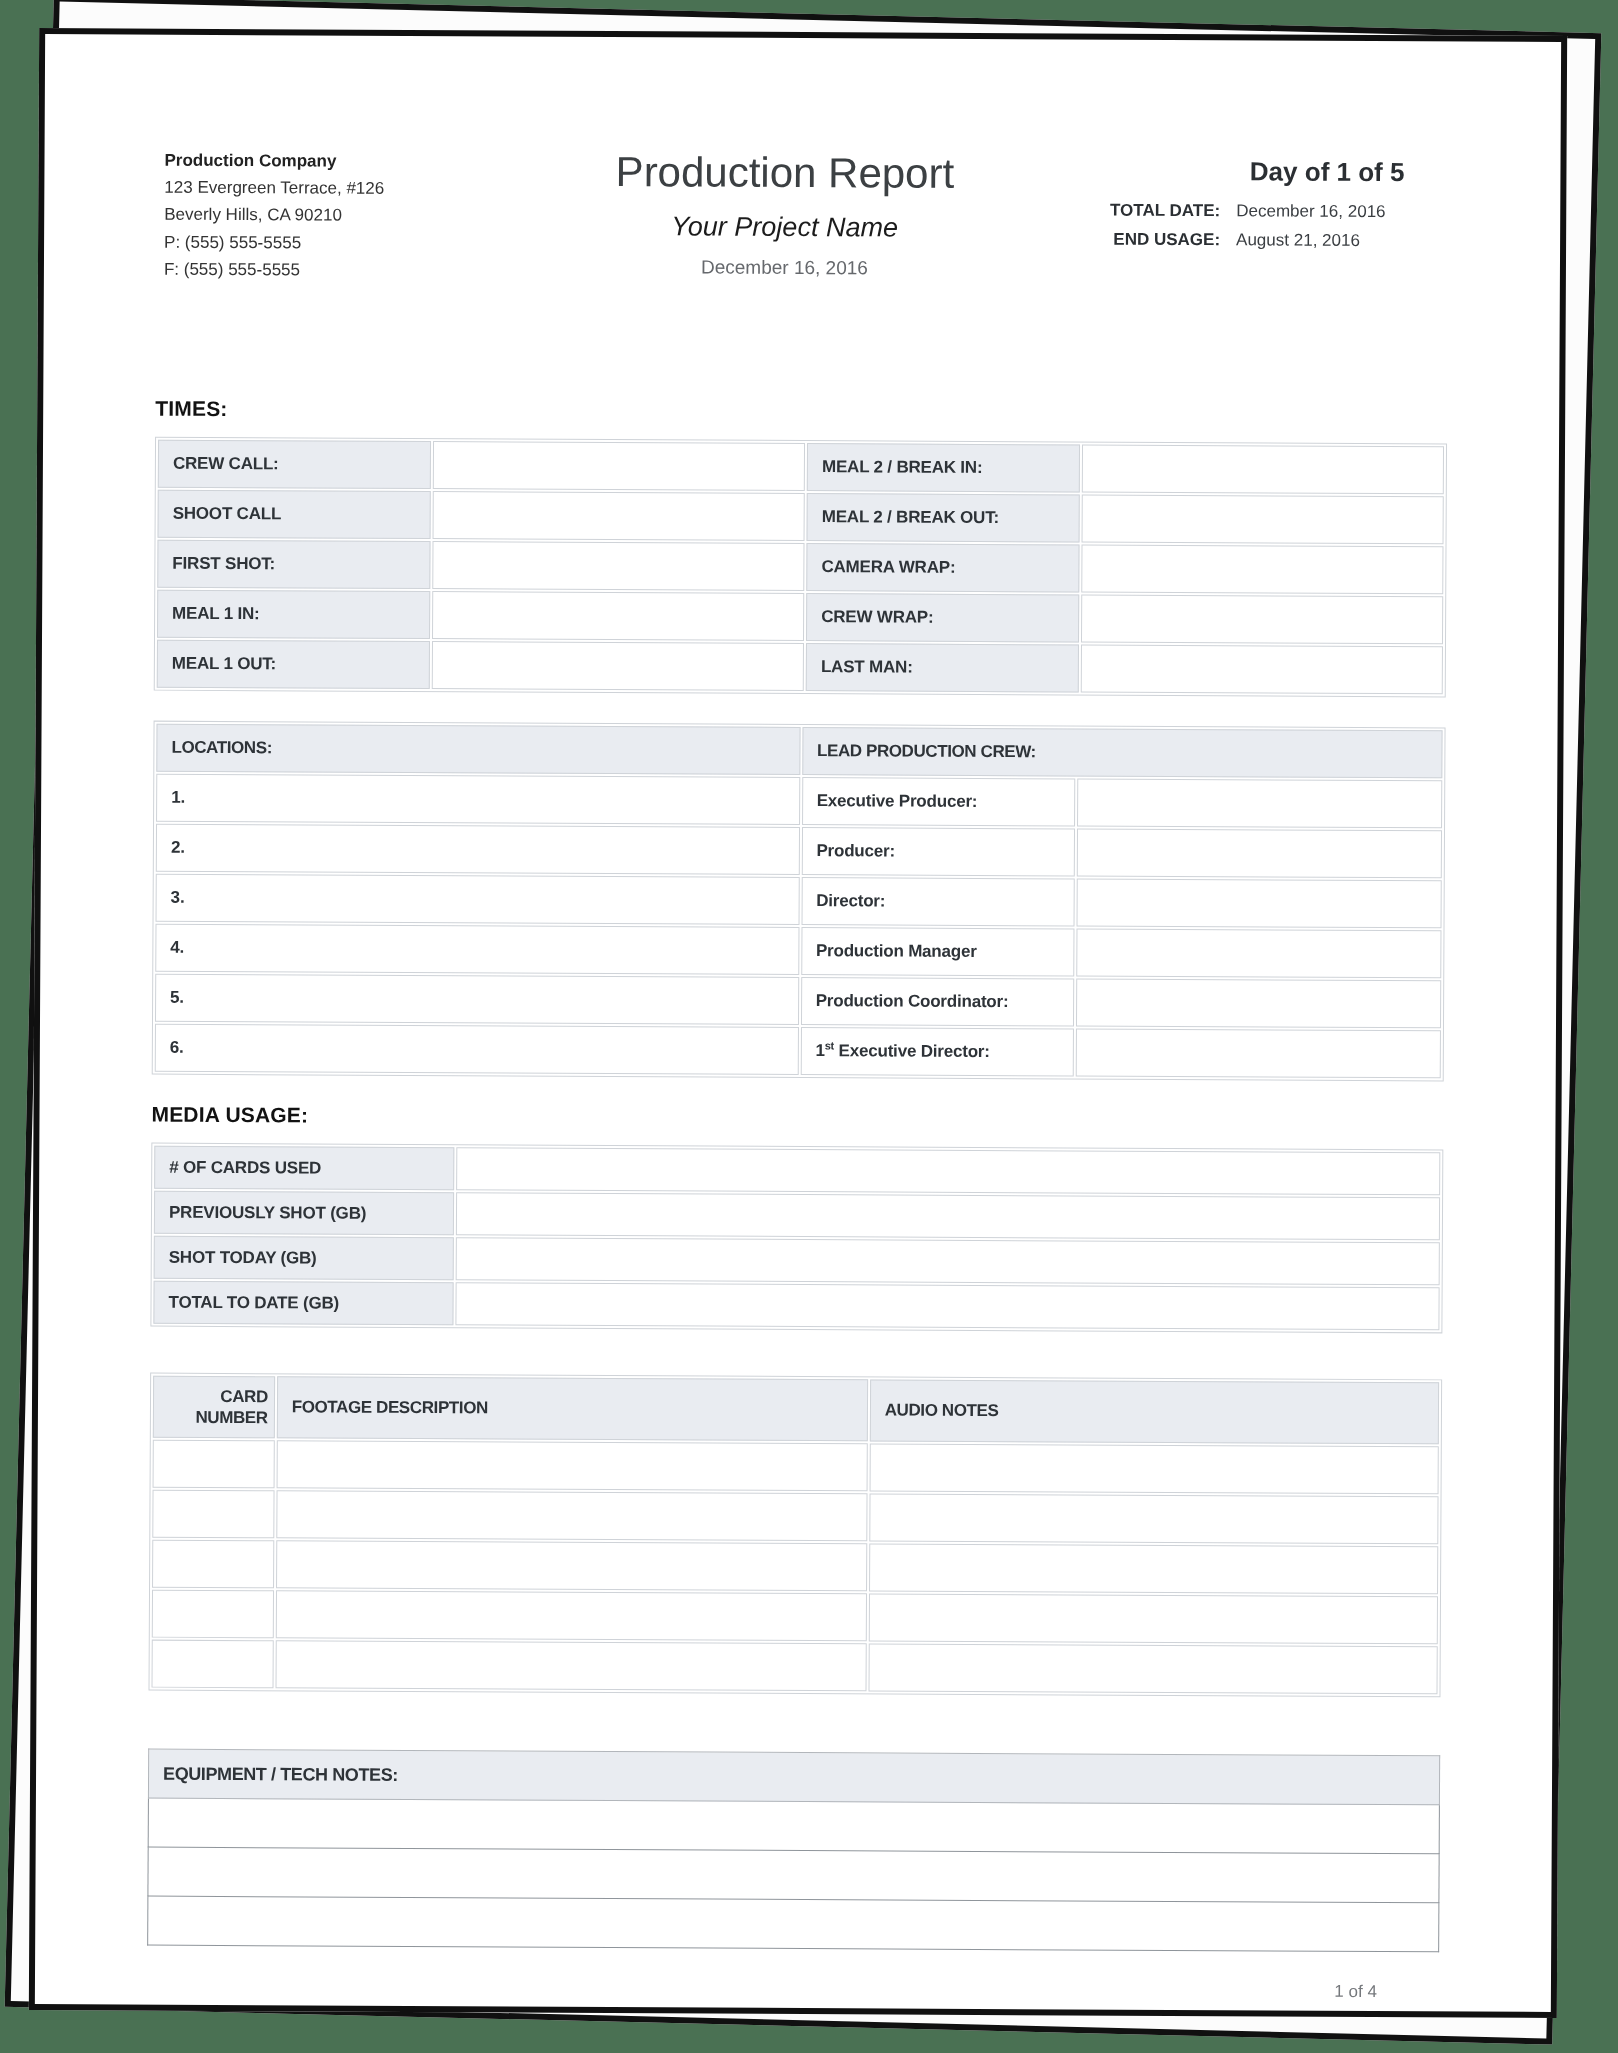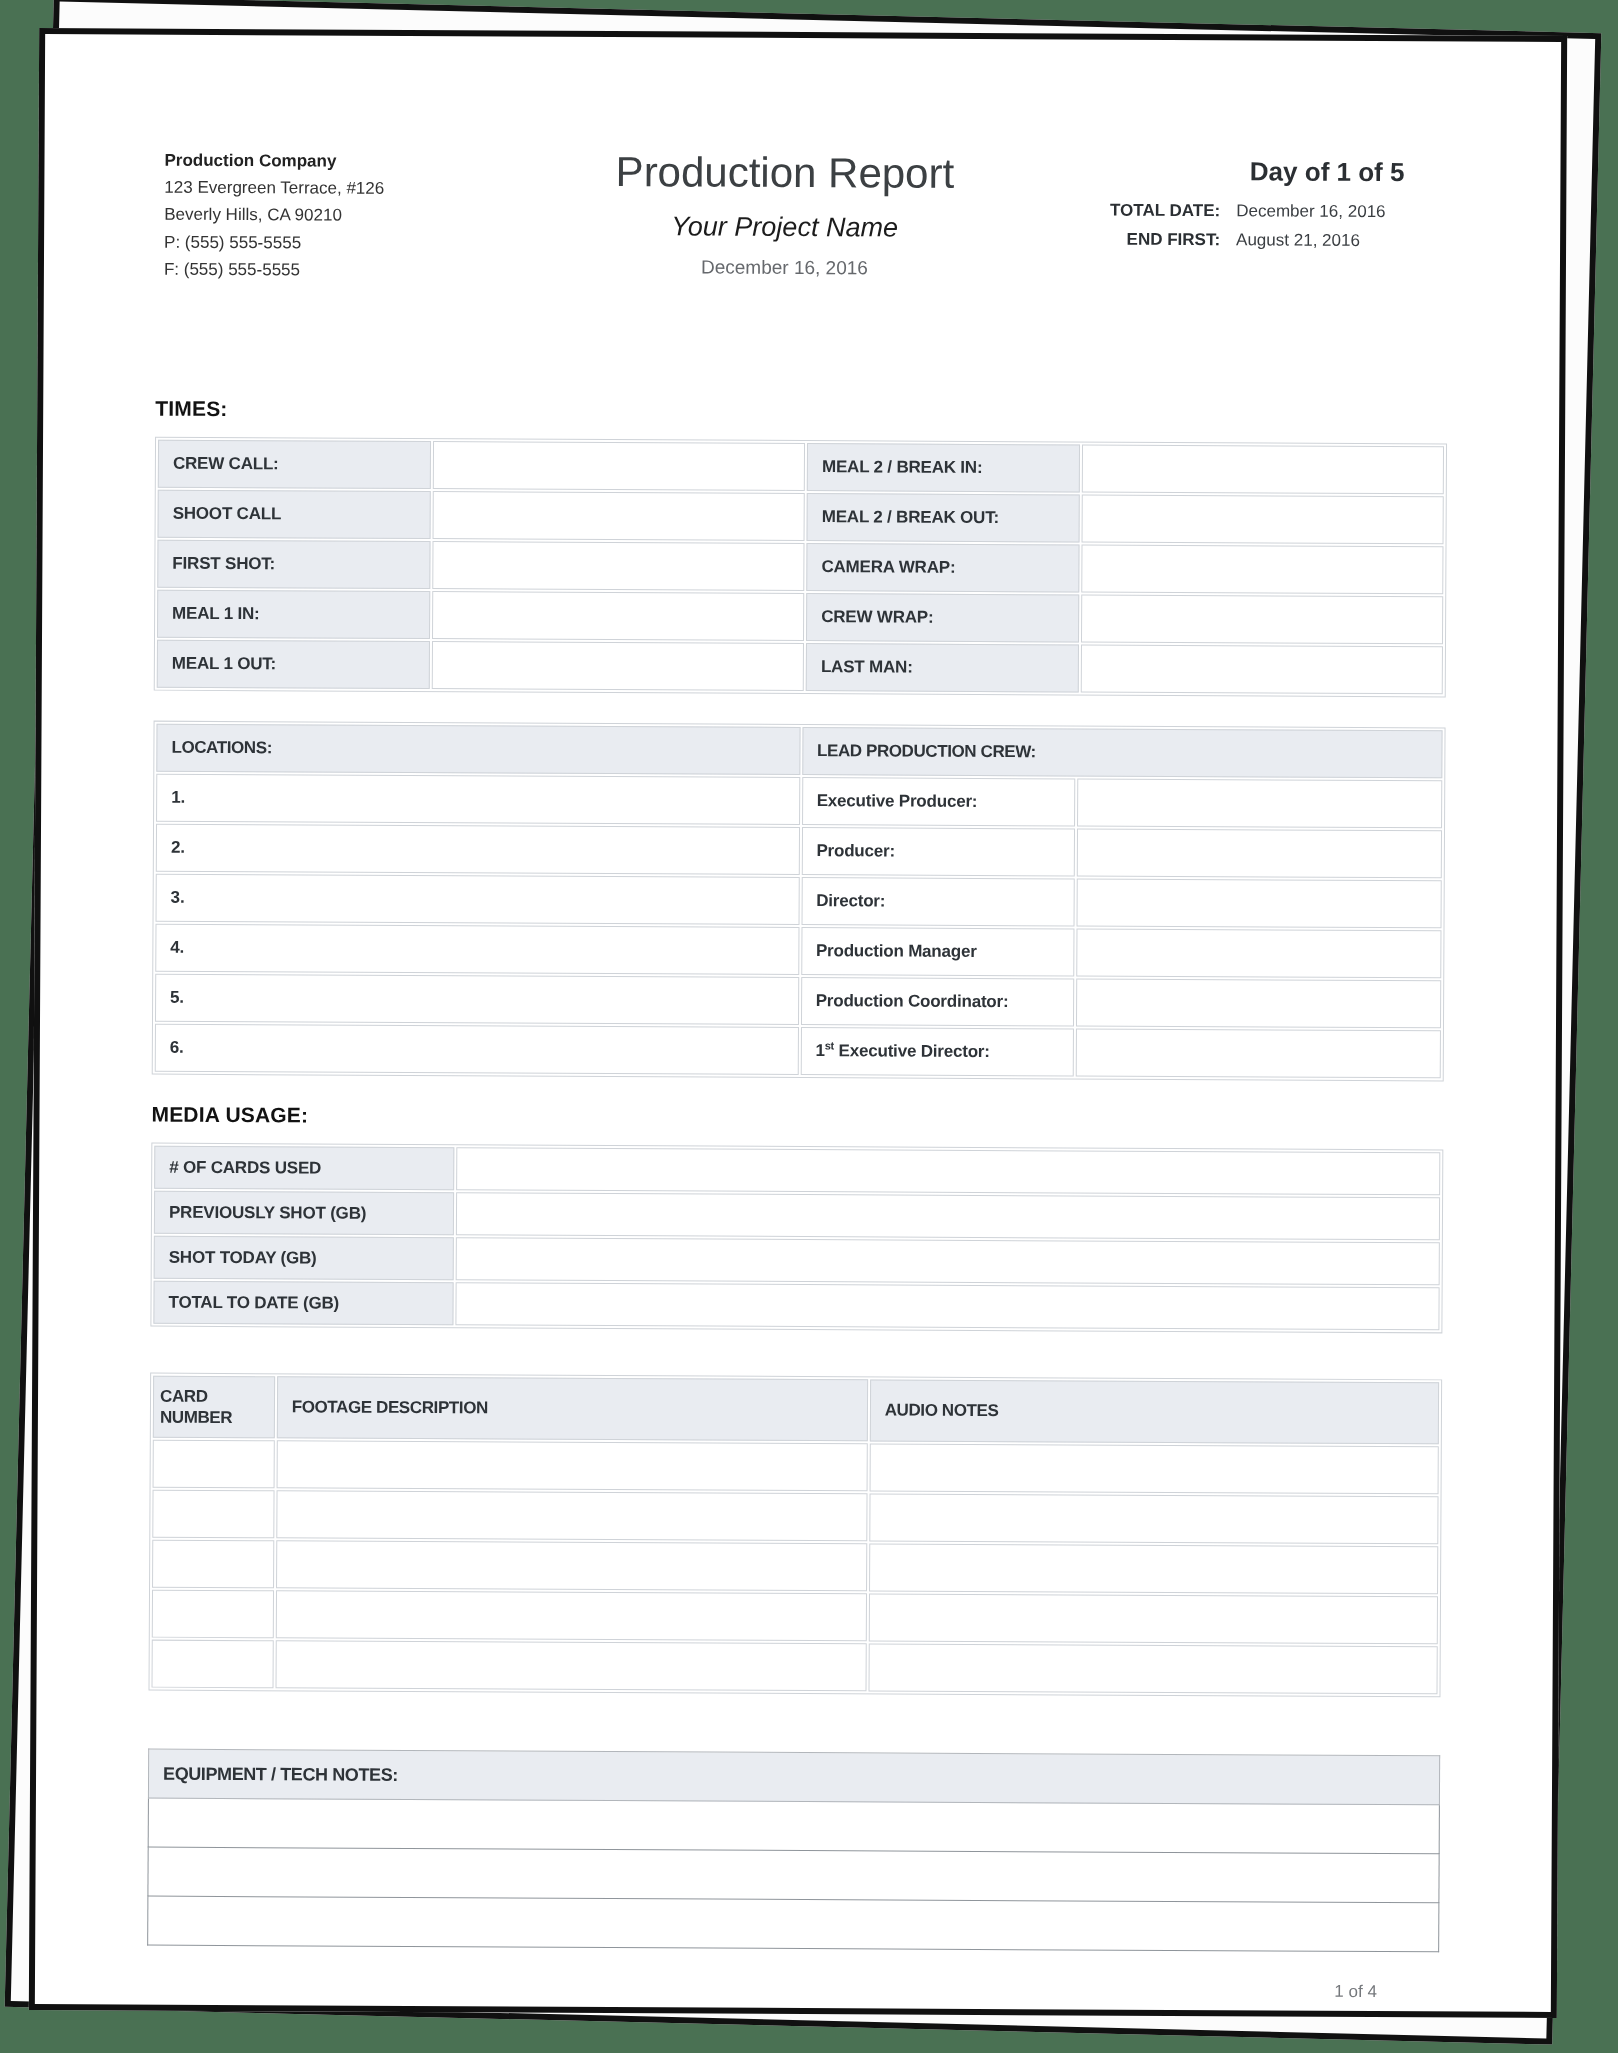--- a/index.html
+++ b/index.html
@@ -80,21 +80,21 @@
   table.sheet td.hdr{
     background:#e9ecf1;
     font-weight:bold;
     letter-spacing:-0.4px;
   }
   .mt-locations{margin-top:30px;}
   .mt-media{margin-top:0px;}
   .mt-footage{margin-top:46px;}
   .mt-equip{margin-top:58px;}
   .footage td.colhead{height:60px;}
-  .footage td.center{text-align:left;padding:0 6px;line-height:1.25;margin-left:36px;}
+  .footage td.center{text-align:right;padding:0 6px;line-height:1.25;margin-left:36px;}
   sup{font-size:11px;line-height:0;}
   
   table.equip{
     width:100%;
     border-collapse:collapse;
     border:1px solid #b2b6bb;
   }
   table.equip td{
     border:1px solid #8f959b;
     height:48px;
@@ -138,21 +138,21 @@
       <div class="doc-title">Production Report</div>
       <div class="doc-subtitle">Your Project Name</div>
       <div class="doc-date">December 16, 2016</div>
     </div>
 
     <div class="dates-block">
       <div class="day-count">Day of 1 of 5</div>
       <div class="date-grid">
         <span class="dlabel">TOTAL DATE:</span>
         <span class="dvalue">December 16, 2016</span>
-        <span class="dlabel">END FIRST:</span>
+        <span class="dlabel">END USAGE:</span>
         <span class="dvalue">August 21, 2016</span>
       </div>
     </div>
   </div>
 
   <div class="section-heading h-times">TIMES:</div>
 
   <table class="sheet">
     <colgroup>
       <col style="width:21.3%">

